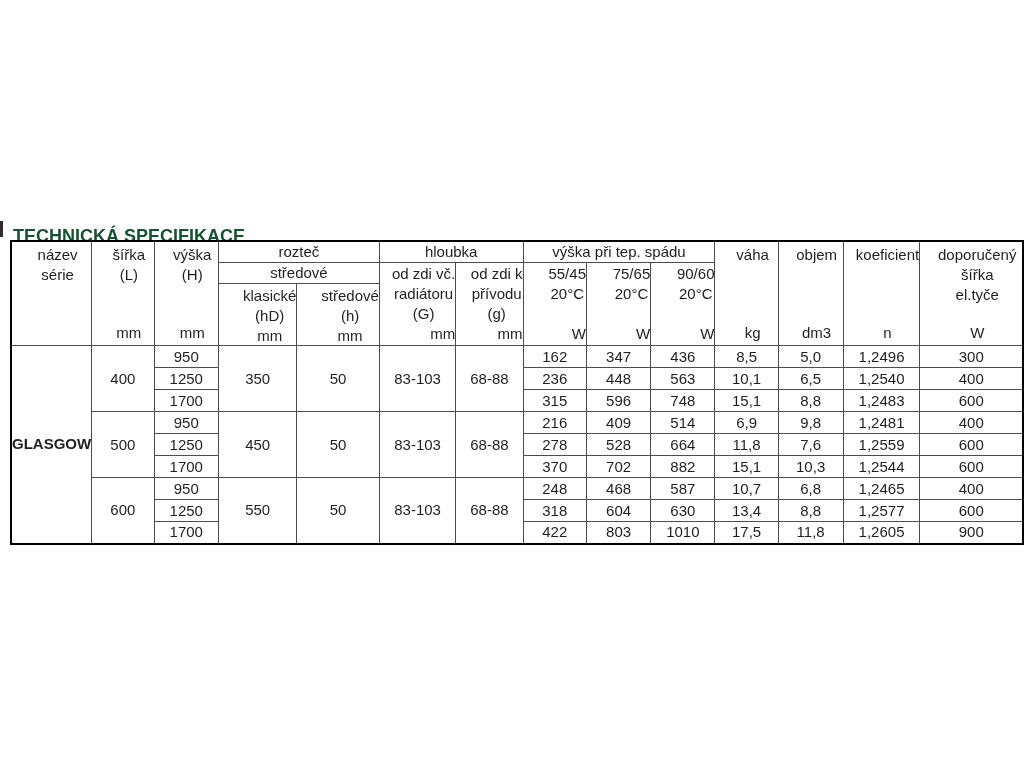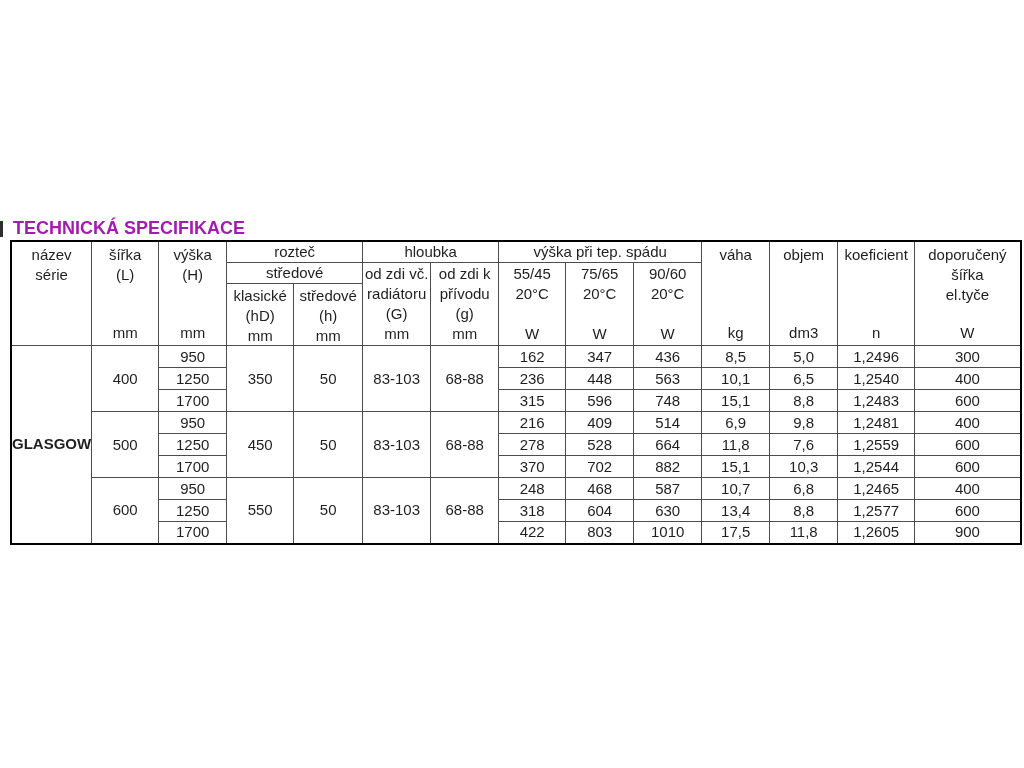--- a/index.html
+++ b/index.html
@@ -2,23 +2,23 @@
 <html><head>
 <meta charset="utf-8">
 <style>
   html,body{margin:0;padding:0;}
   body{
     width:1024px;height:768px;position:relative;background:#ffffff;
     font-family:"Liberation Sans",sans-serif;color:#1a1a1a;
     -webkit-font-smoothing:antialiased;
   }
   .page-title{
-    position:absolute;left:13px;top:218px;
+    position:absolute;left:13px;top:226px;
     font-size:18px;font-weight:700;letter-spacing:0;
-    color:#a21caf;white-space:nowrap;
+    color:#14532d;white-space:nowrap;
   }
   .edge-mark{
     position:absolute;left:0;top:221px;width:3px;height:16px;background:#2e2e2e;
   }
   table.spec{
     position:absolute;left:10px;top:240px;
     border-collapse:collapse;table-layout:fixed;
     border:2px solid #000;
   }
   table.spec td{
@@ -30,23 +30,23 @@
   }
   
   td.b2r{border-right:2px solid #000;}
   td.b2b{border-bottom:2px solid #000;}
   td.hb{border-bottom:2px solid #000;}
   
   tr.h1{height:20px;} tr.h2{height:21px;} tr.h3{height:62px;}
   td.hcell{font-size:14px;}
   .vc{
     display:flex;flex-direction:column;justify-content:space-between;align-items:center;
-    padding:1px 0 2px 0;
-  }
-  .vh99{height:97px;} .vh81{height:79px;} .vh60{height:57px;}
+    padding:1px 0 2px 12px;
+  }
+  .vh99{height:97px;} .vh81{height:79px;align-items:flex-end;} .vh60{height:57px;margin-left:12px;}
   .lines div{line-height:20px;}
   .unit{line-height:19px;}
   
   tr.brow{height:22px;}
   td.series{font-weight:700;font-size:14px;}
 </style>
 </head>
 <body>
 
 <div class="edge-mark"></div>

